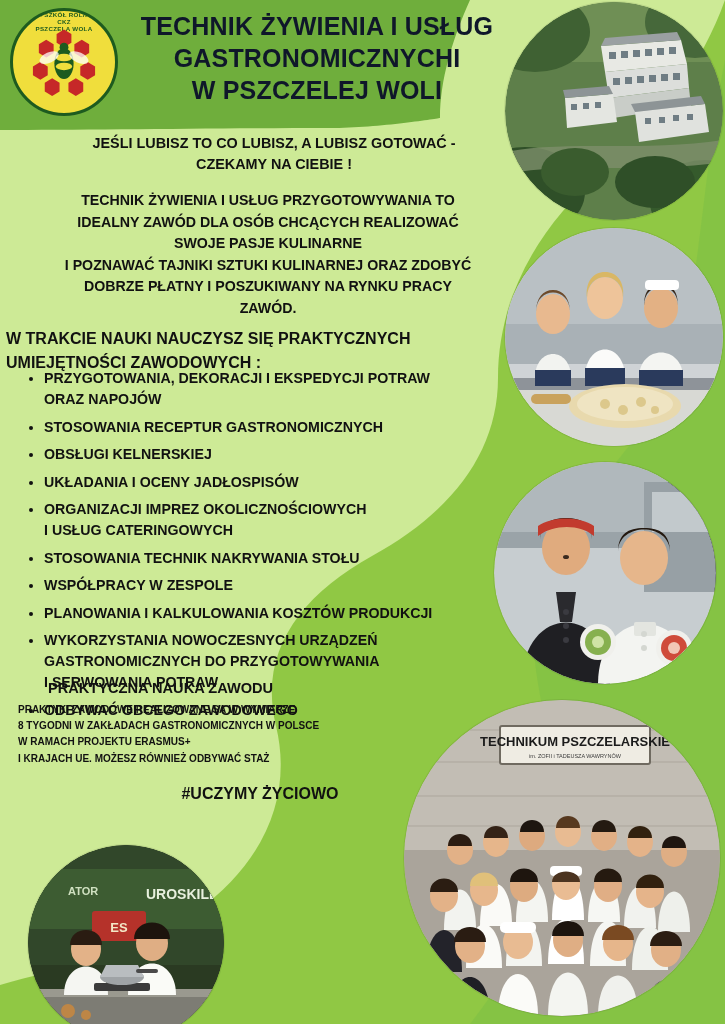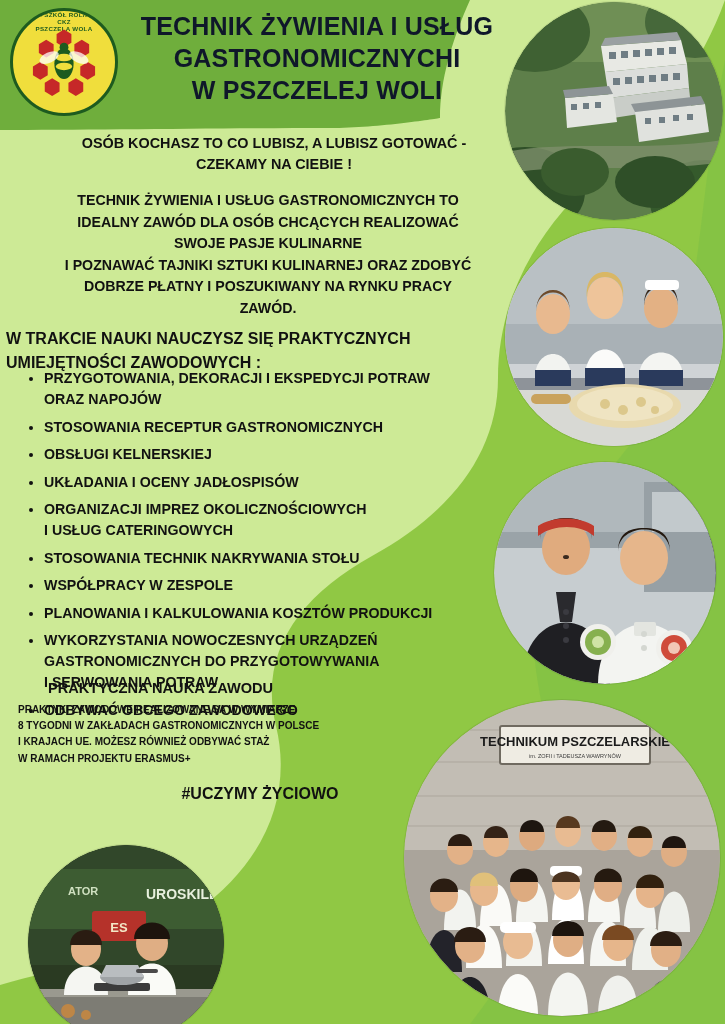--- a/index.html
+++ b/index.html
@@ -222,26 +222,26 @@
     </svg>
   </div>
 
   <div class="title">
     <div>TECHNIK ŻYWIENIA I USŁUG</div>
     <div>GASTRONOMICZNYCHI</div>
     <div>W PSZCZELEJ WOLI</div>
   </div>
 
   <div class="subtitle">
-    <div>OSÓB KOCHASZ TO CO LUBISZ, A LUBISZ GOTOWAĆ -</div>
+    <div>JEŚLI LUBISZ TO CO LUBISZ, A LUBISZ GOTOWAĆ -</div>
     <div>CZEKAMY NA CIEBIE !</div>
   </div>
 
   <div class="intro">
-    <div>TECHNIK ŻYWIENIA I USŁUG GASTRONOMICZNYCH TO</div>
+    <div>TECHNIK ŻYWIENIA I USŁUG PRZYGOTOWYWANIA TO</div>
     <div>IDEALNY  ZAWÓD DLA OSÓB  CHCĄCYCH  REALIZOWAĆ</div>
     <div>SWOJE PASJE  KULINARNE</div>
     <div>I POZNAWAĆ TAJNIKI SZTUKI KULINARNEJ ORAZ ZDOBYĆ</div>
     <div>DOBRZE PŁATNY  I POSZUKIWANY NA RYNKU PRACY</div>
     <div>ZAWÓD.</div>
   </div>
 
   <div class="skills-lead">
     <div>W TRAKCIE NAUKI NAUCZYSZ SIĘ PRAKTYCZNYCH</div>
     <div>UMIEJĘTNOŚCI ZAWODOWYCH :</div>
@@ -281,22 +281,22 @@
     </li>
     <li>
       <span>ODBYWAĆ OBCEGO ZAWODOWEGO</span>
     </li>
   </ul>
 
   <div class="practice-title">PRAKTYCZNA NAUKA ZAWODU</div>
   <div class="practice-body">
     <div>PRAKTYKI ZAWODOWE REALIZOWANE SA W WYMIARZE</div>
     <div>8 TYGODNI W ZAKŁADACH GASTRONOMICZNYCH W POLSCE</div>
+    <div>W RAMACH PROJEKTU ERASMUS+</div>
     <div>I KRAJACH UE. MOŻESZ RÓWNIEŻ ODBYWAĆ STAŻ</div>
-    <div>W RAMACH PROJEKTU ERASMUS+</div>
   </div>
 
   <div class="hashtag">#UCZYMY ŻYCIOWO</div>
 
   <div class="photo" id="photo-school">
     <svg viewBox="0 0 218 218" width="218" height="218">
       <defs>
         <clipPath id="cSchool">
             <circle cx="109" cy="109" r="109"></circle>
           </clipPath>

